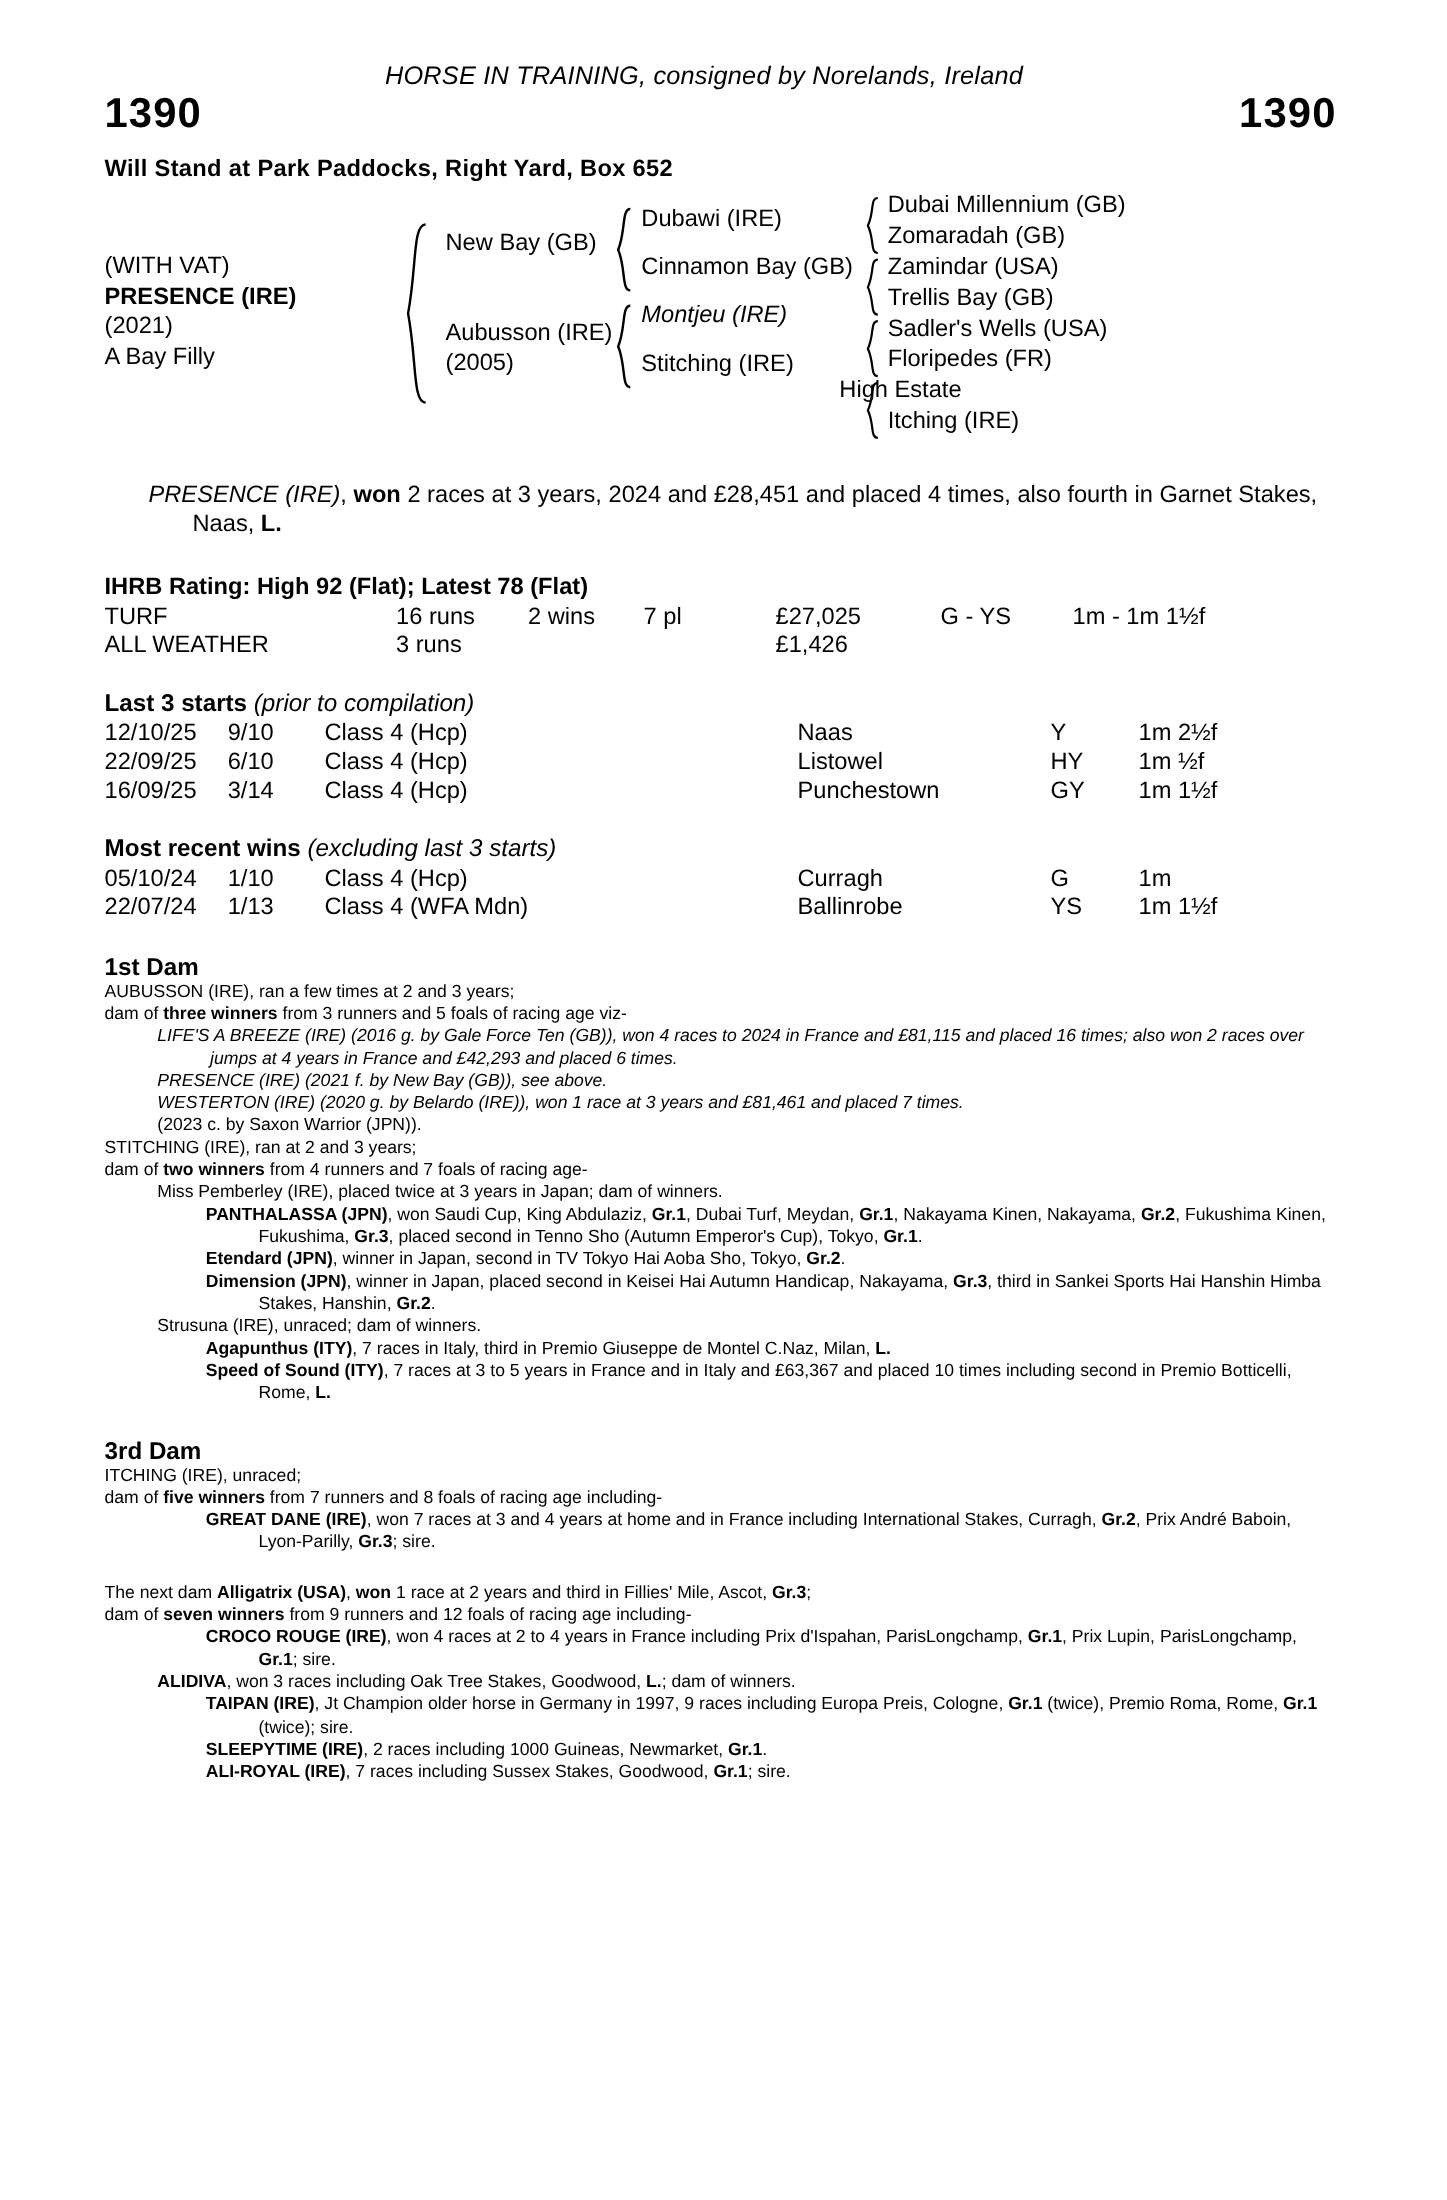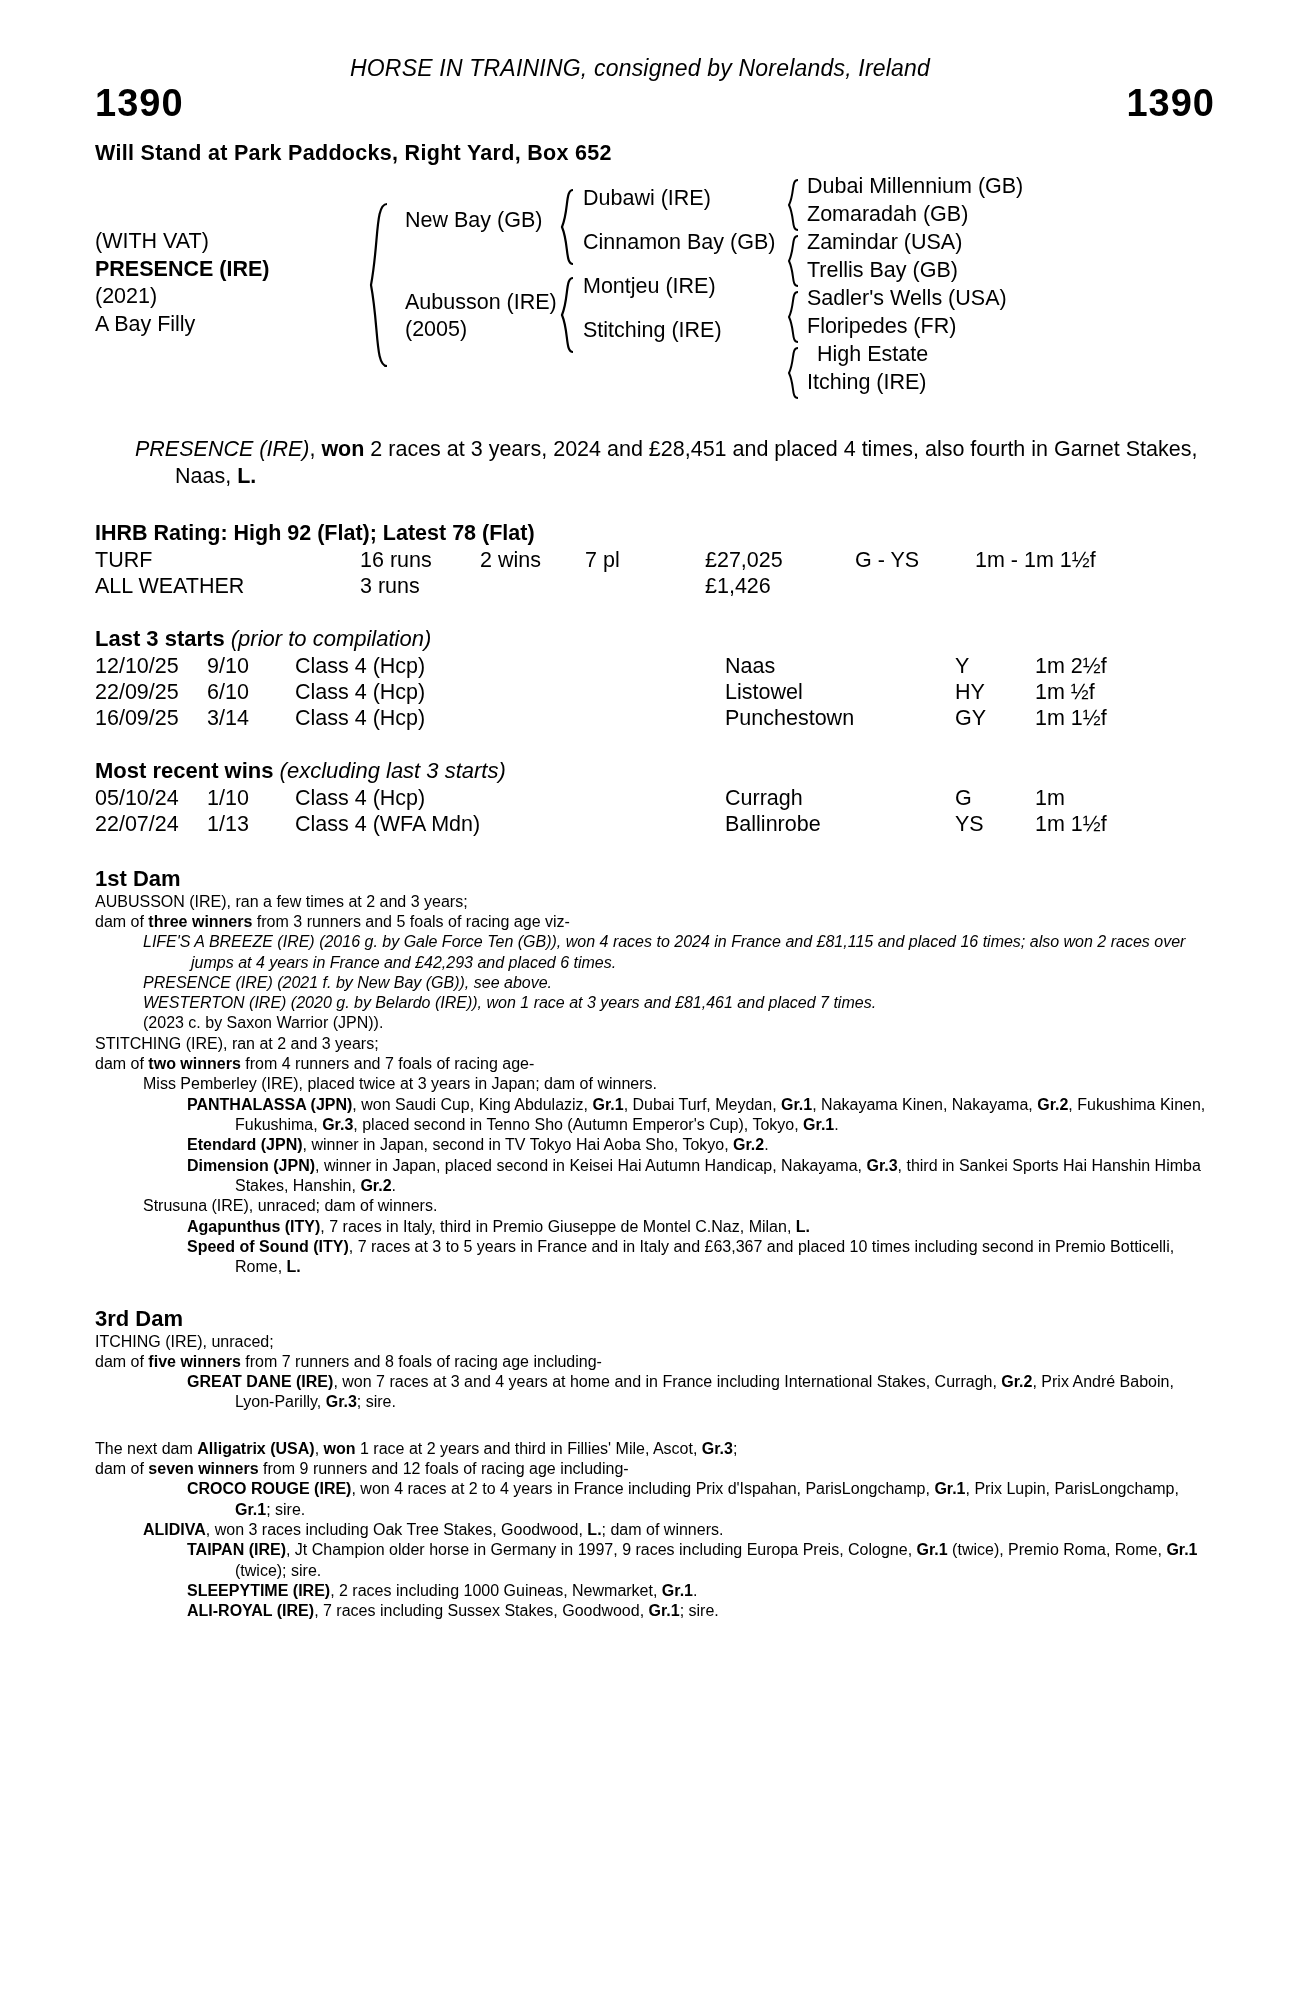--- a/index.html
+++ b/index.html
@@ -65,30 +65,30 @@
   .ped-cell {
     position: absolute;
     white-space: nowrap;
   }
   .g2a { left: 310px; top: 28px; }
   .g2b { left: 310px; top: 110px; }
   .g2b-sub { left: 310px; top: 137px; }
 
   .g3a { left: 488px; top: 6px; }
   .g3b { left: 488px; top: 50px; }
-  .g3c { left: 488px; top: 94px; }
+  .g3c { left: 488px; top: 94px; font-style: italic; }
   .g3d { left: 488px; top: 138px; }
 
   .g4a { left: 712px; top: -6px; }
   .g4b { left: 712px; top: 22px; }
   .g4c { left: 712px; top: 50px; }
   .g4d { left: 712px; top: 78px; }
   .g4e { left: 712px; top: 106px; }
   .g4f { left: 712px; top: 134px; }
-  .g4g { left: 722px; top: 162px; }
+  .g4g { left: 668px; top: 162px; }
   .g4h { left: 712px; top: 190px; }
 
   
   .para {
     font-size: 21.5px;
     line-height: 1.27;
     margin-top: 18px;
   }
   .italic { font-style: italic; }
   .bold { font-weight: bold; }

